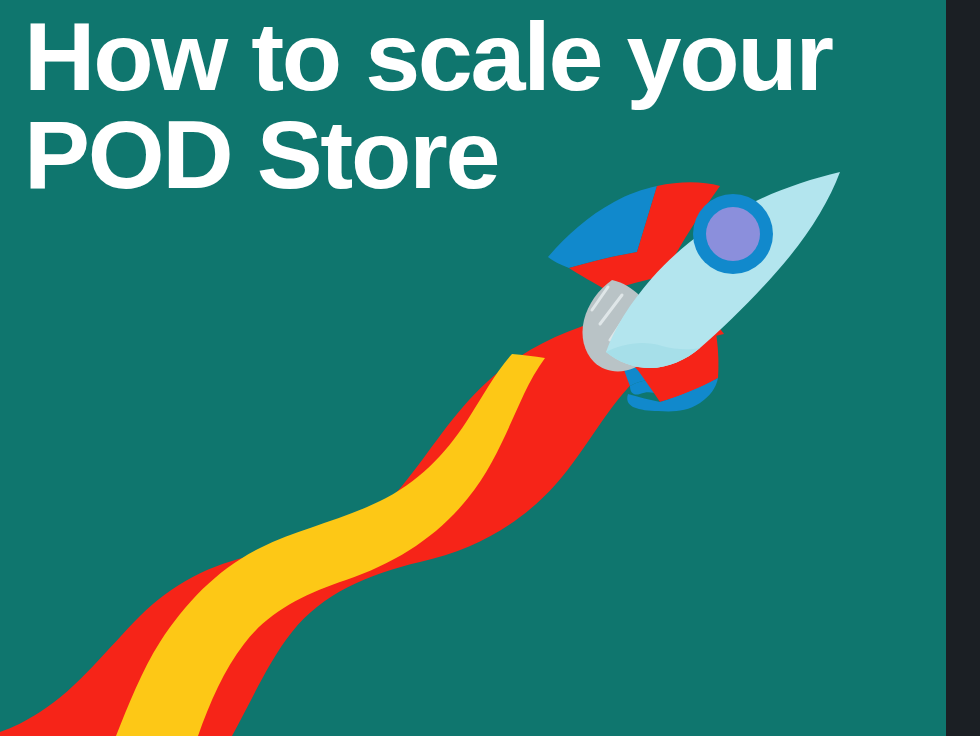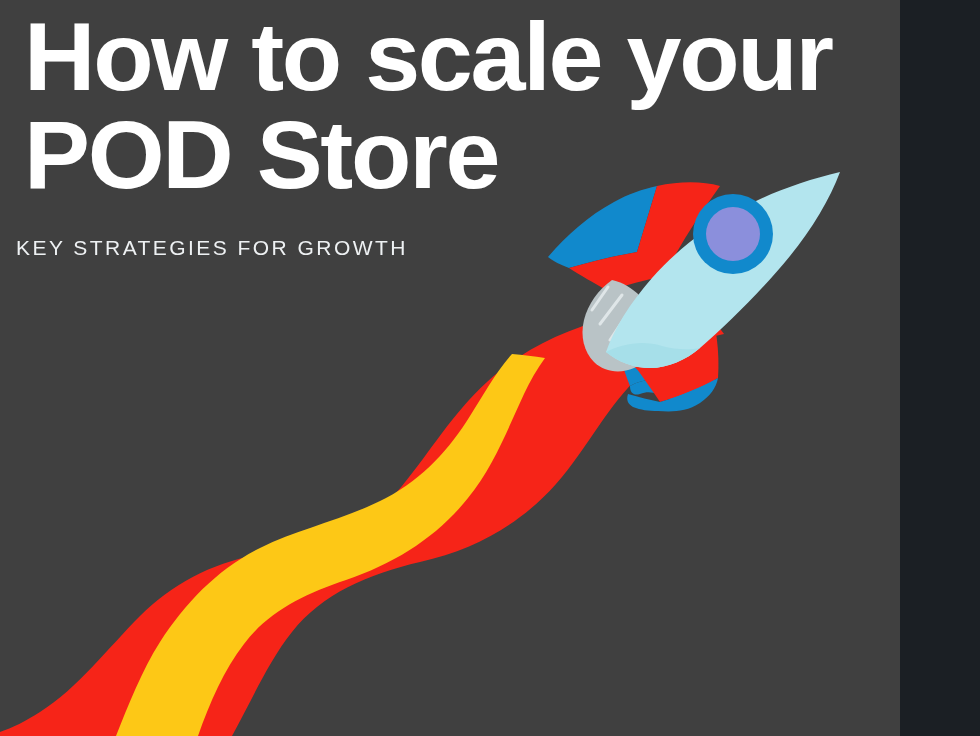--- a/index.html
+++ b/index.html
@@ -6,22 +6,23 @@
   html, body {
     margin: 0;
     padding: 0;
     background: #1b1f24;
   }
   #slide {
     position: relative;
     width: 900px;
     height: 736px;
     overflow: hidden;
-    background: #404040;
+    background: #0f766e;
     font-family: "Liberation Sans", sans-serif;
+    padding-left: 46px;
     -webkit-font-smoothing: antialiased;
   }
 
   
   #art {
     position: absolute;
     left: 0;
     top: 0;
     width: 980px;
     height: 736px;
@@ -200,16 +201,15 @@
     </g>
   </svg>
 
   <div id="text-layer">
 
     <div id="title-block">
       <span class="title-line">How to scale your</span>
       <span class="title-line">POD Store</span>
     </div>
 
-    <div id="subtitle">KEY STRATEGIES FOR GROWTH</div>
 
   </div>
 </div>
 
 </body></html>

